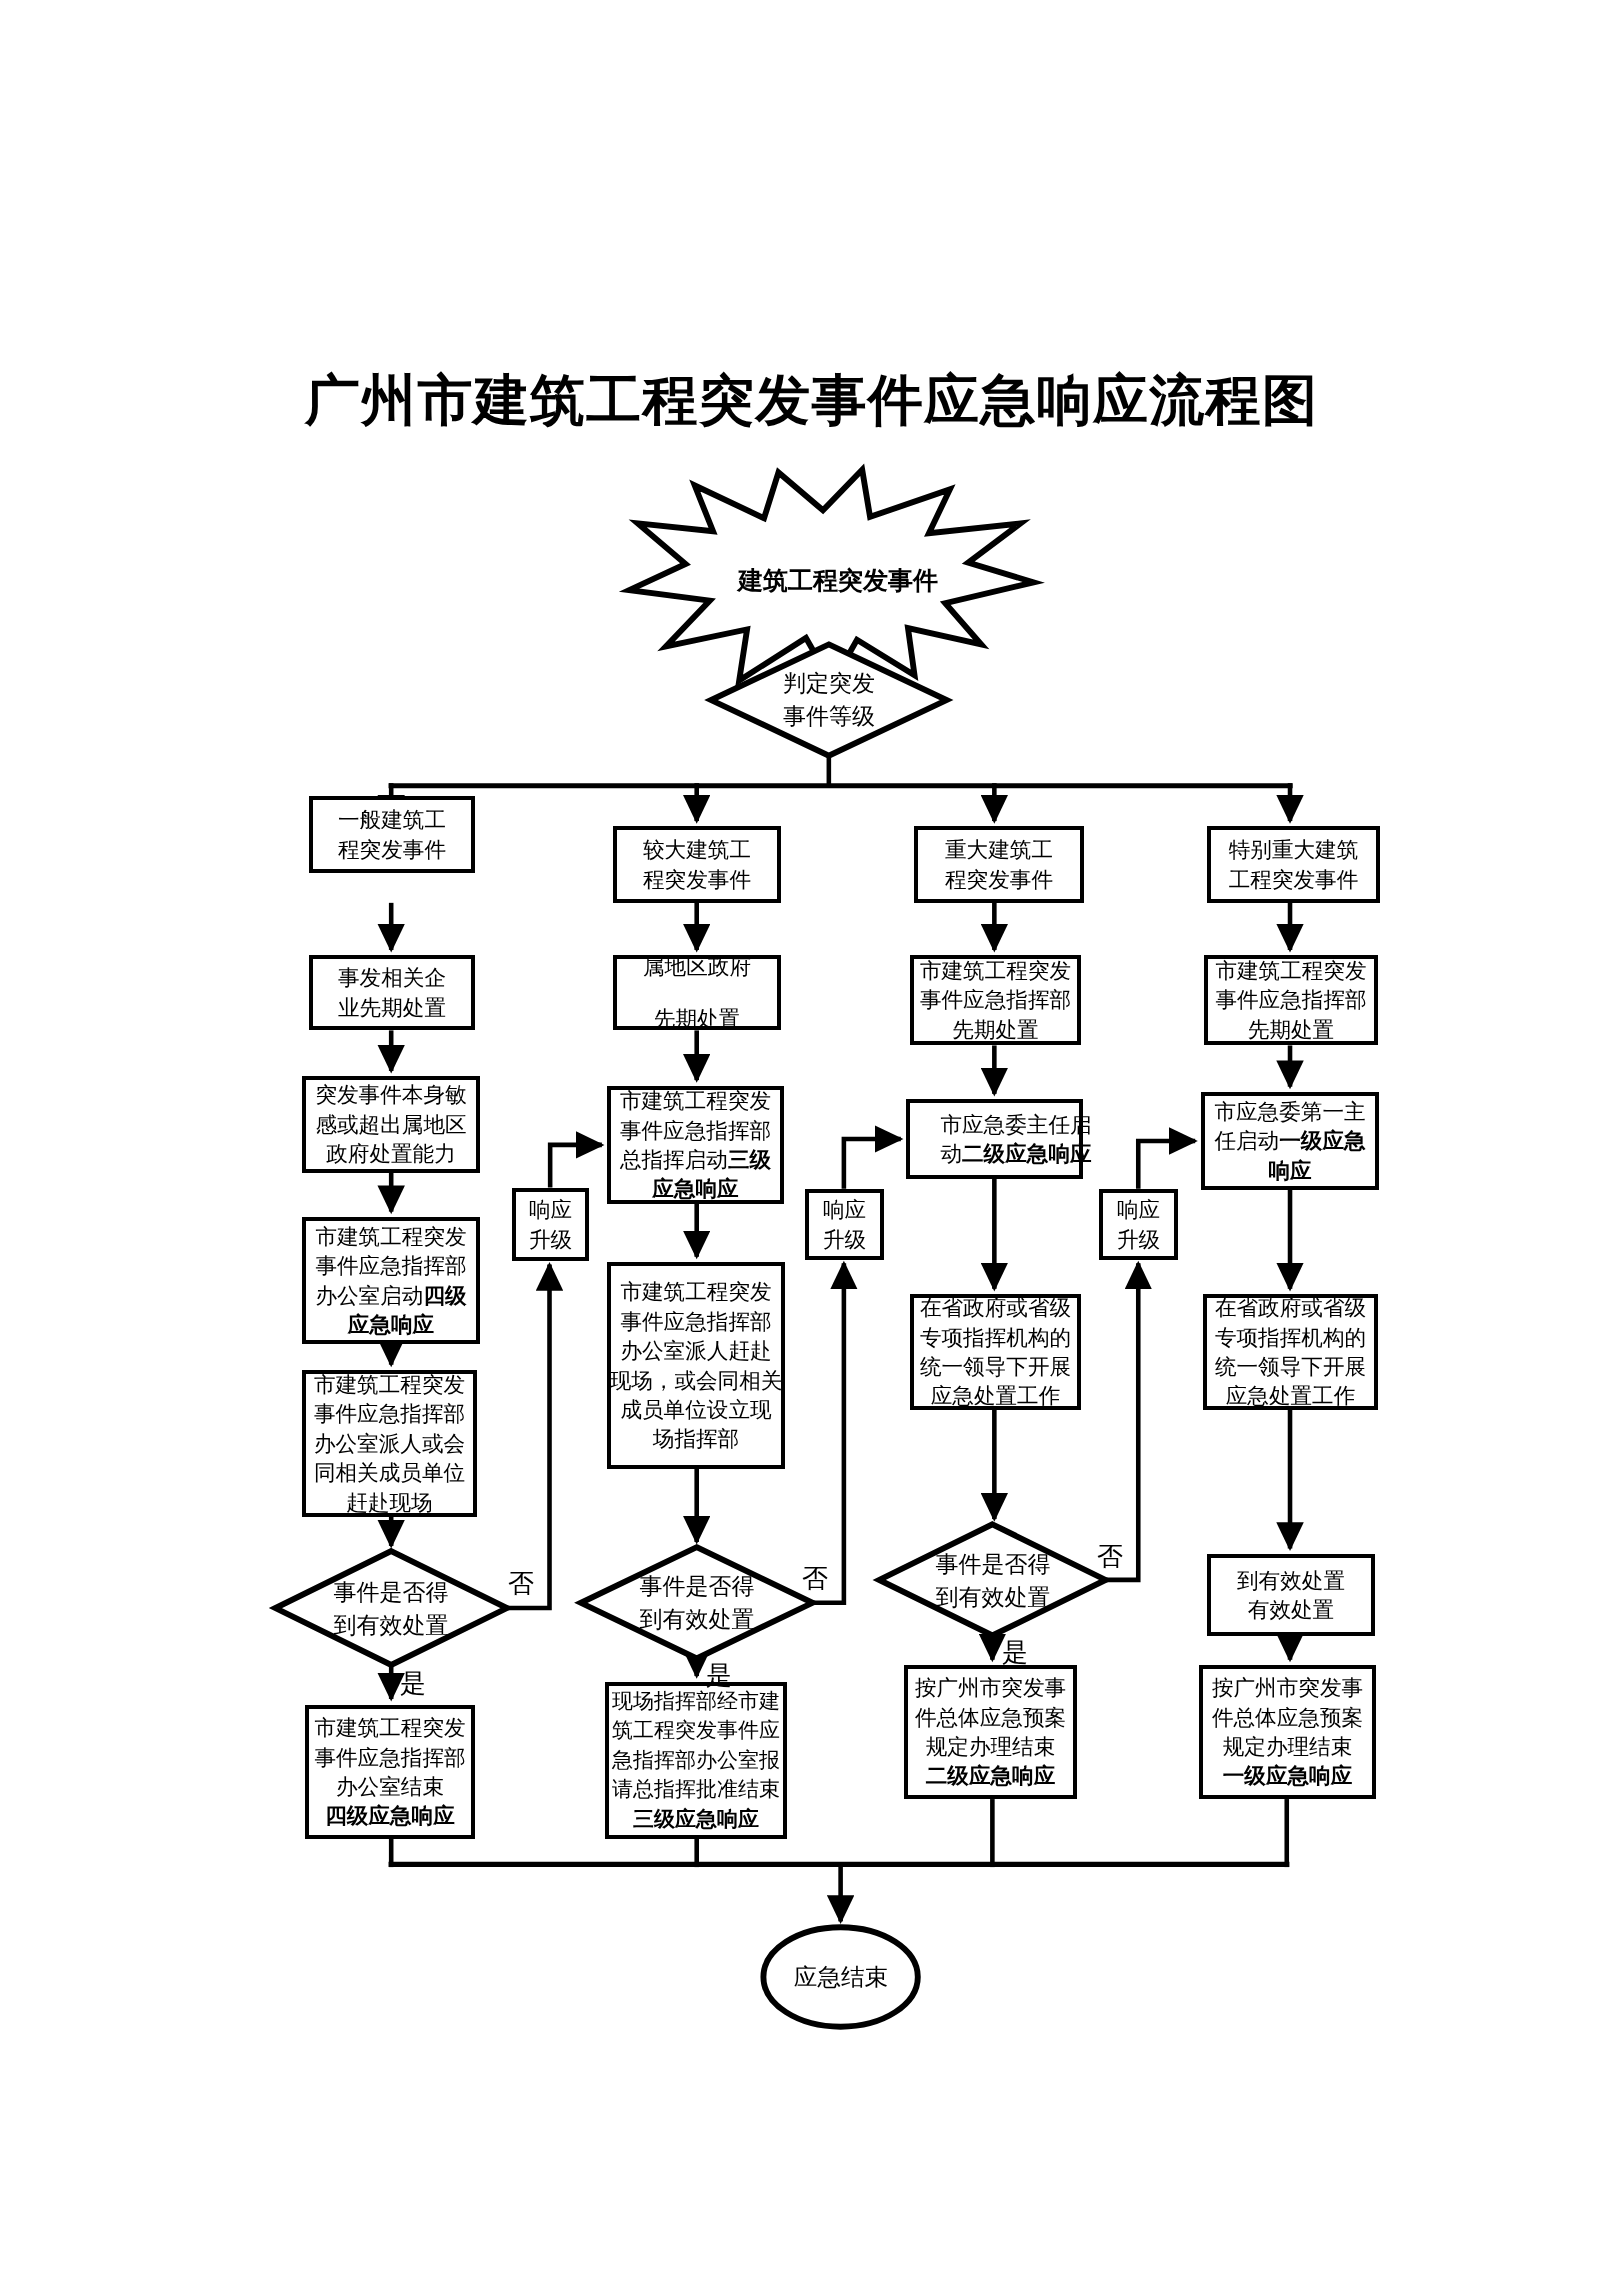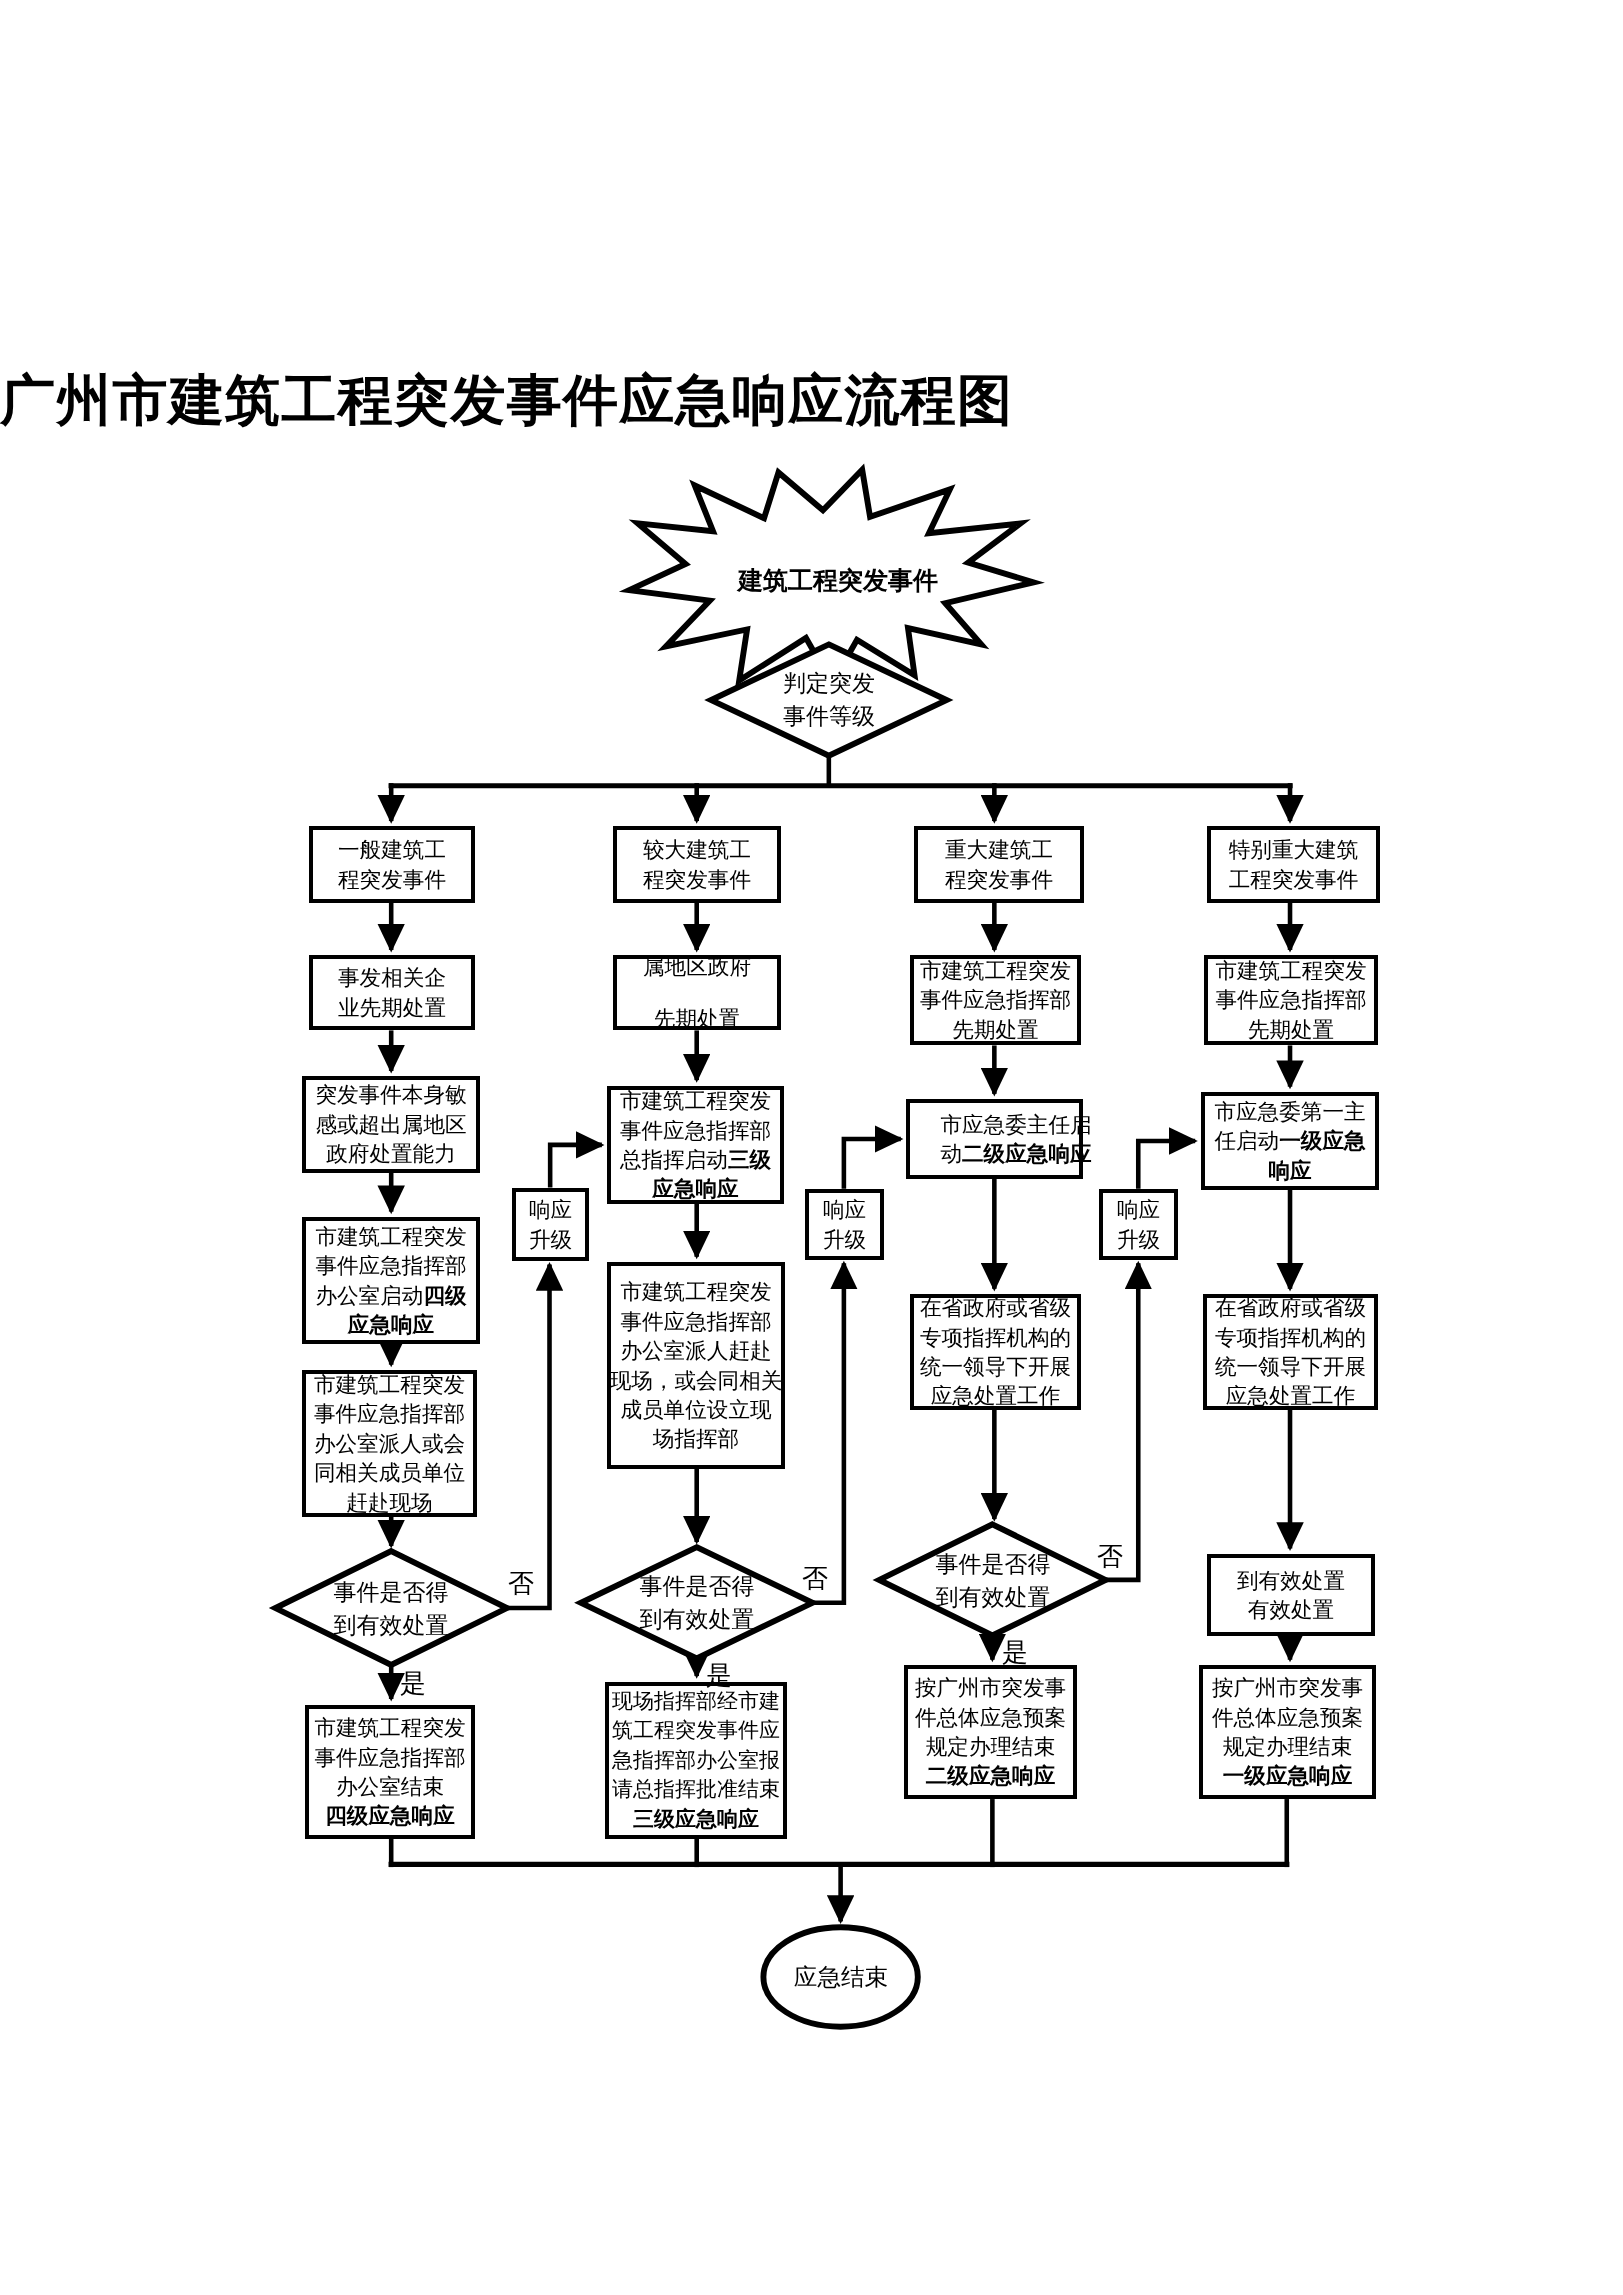--- a/index.html
+++ b/index.html
@@ -1,19 +1,19 @@
 <!DOCTYPE html>
 <html style="font-size:10.5px"><head>
 <meta charset="utf-8">
 <style>
   html,body{margin:0;padding:0;background:#ffffff;}
   .page{position:relative;width:1623px;height:2295px;background:#ffffff;overflow:hidden;
         font-family:"DejaVu Sans","Liberation Sans",sans-serif;color:#000;}
   .wires{position:absolute;left:0;top:0;width:1623px;height:2295px;}
-  .title{position:absolute;left:0;top:364px;width:1623px;
+  .title{position:absolute;left:0;top:364px;width:1623px;text-align:center;
          font-size:55px;font-weight:900;letter-spacing:1.3px;white-space:nowrap;}
   
   .nb{position:absolute;box-sizing:border-box;background:#ffffff;border:4.6px solid #000;
       display:flex;flex-direction:column;justify-content:center;align-items:center;
       font-size:21.6px;line-height:29.4px;font-weight:500;text-align:center;}
   .nb .ln{white-space:nowrap;}
   .nb b,.lbl b{font-weight:900;}
   
   .lbl{position:absolute;box-sizing:border-box;display:flex;flex-direction:column;
        justify-content:center;align-items:center;font-size:23px;line-height:33px;
@@ -113,21 +113,21 @@
       <div class="ln">到有效处置</div>
     </div>
   <div class="lbl" style="left:895px;top:1533px;width:196px;height:96px;">
       <div class="ln">事件是否得</div>
       <div class="ln">到有效处置</div>
     </div>
   <div class="lbl" style="left:764px;top:1959px;width:154px;height:37px;font-size:23.6px;">
       <div class="ln">应急结束</div>
     </div>
 
-  <div class="nb" style="left:309px;top:826px;width:166px;height:77px;">
+  <div class="nb" style="left:309px;top:796px;width:166px;height:77px;">
       <div class="ln">一般建筑工</div>
       <div class="ln">程突发事件</div>
     </div>
   <div class="nb" style="left:613px;top:826px;width:168px;height:77px;">
       <div class="ln">较大建筑工</div>
       <div class="ln">程突发事件</div>
     </div>
   <div class="nb" style="left:914px;top:826px;width:170px;height:77px;">
       <div class="ln">重大建筑工</div>
       <div class="ln">程突发事件</div>

